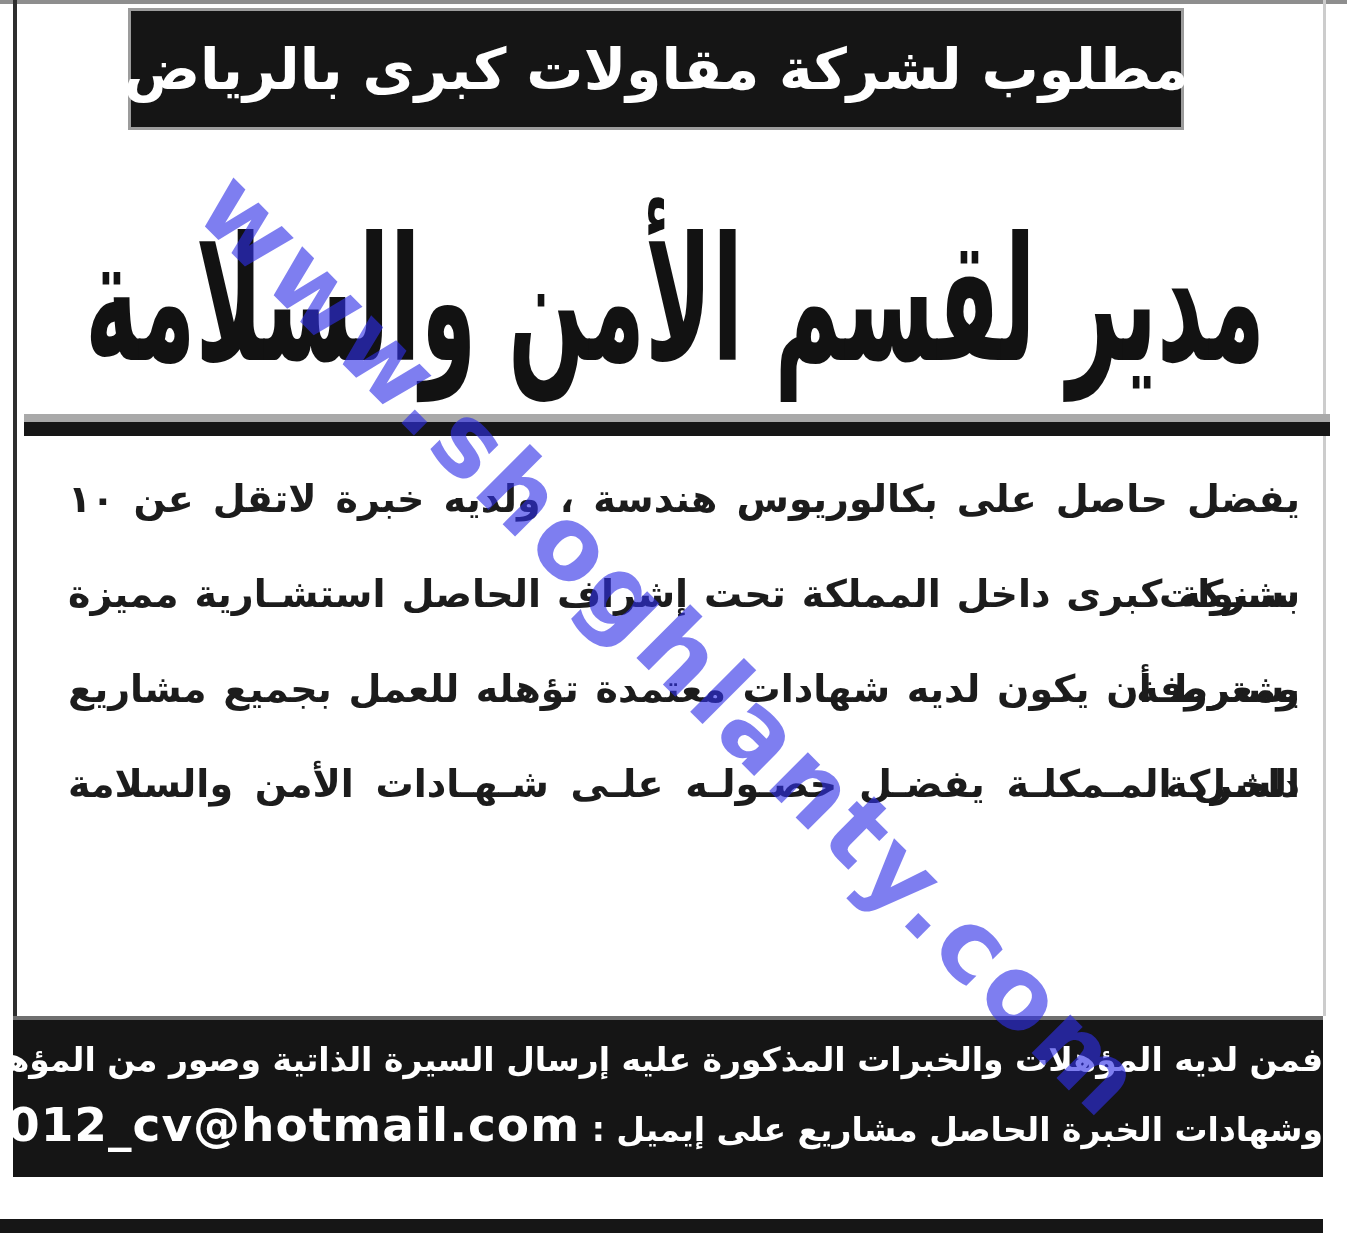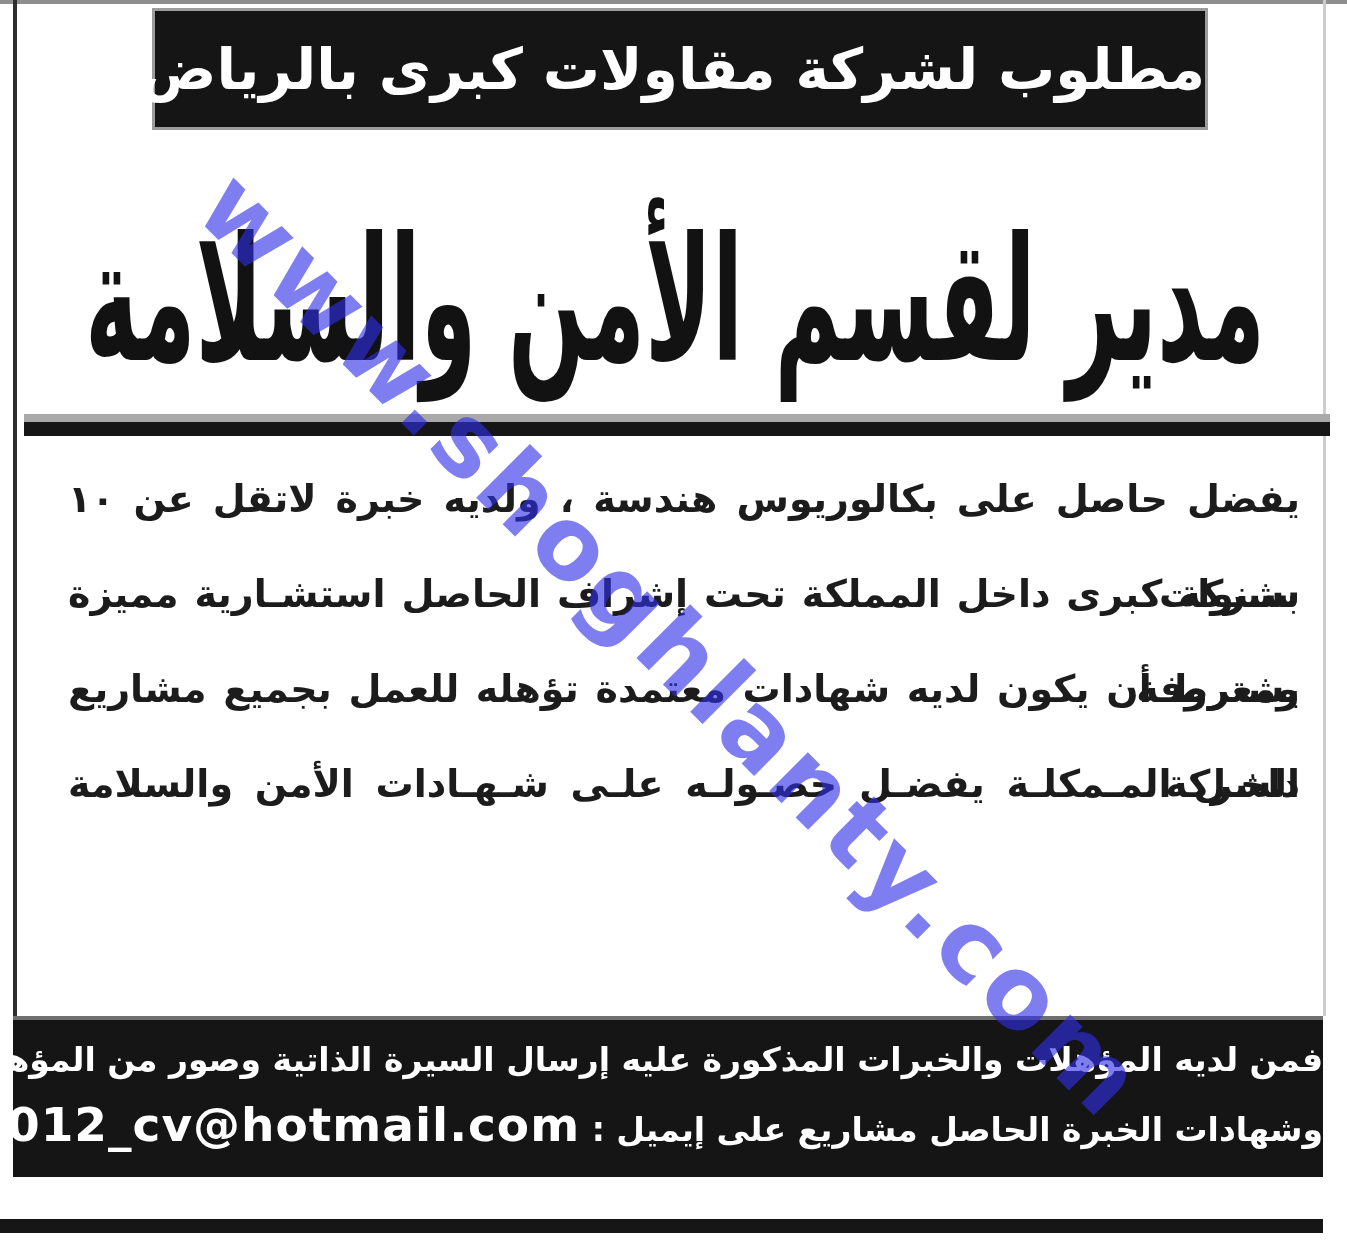--- a/index.html
+++ b/index.html
@@ -8,23 +8,23 @@
     width:1347px;height:1240px;
     background:#ffffff;
     overflow:hidden;
     font-family:"DejaVu Sans", sans-serif;
   }
   .top-line{position:absolute;top:0;left:0;width:1347px;height:4px;background:#8e8e8e;}
   .left-border{position:absolute;left:13px;top:0;width:4px;height:1016px;background:#2e2e2e;}
   .right-line{position:absolute;left:1323px;top:0;width:3px;height:1016px;background:#cccccc;}
 
   .banner{
-    position:absolute;left:152px;top:8px;width:1056px;height:122px;
+    position:absolute;left:128px;top:8px;width:1056px;height:122px;
     background:#151515;border:3px solid #9c9c9c;box-sizing:border-box;
-    display:flex;align-items:center;
+    display:flex;align-items:center;justify-content:center;
     color:#ffffff;font-weight:bold;font-size:57px;direction:rtl;white-space:nowrap;
   }
 
   .title-svg{position:absolute;left:70px;top:148px;}
   .title-svg text{font-family:"DejaVu Sans", sans-serif;font-weight:bold;fill:#121212;}
 
   .rule{
     position:absolute;left:24px;top:414px;width:1306px;height:22px;
     background:#161616;border-top:8px solid #a9a9a9;box-sizing:border-box;
   }

